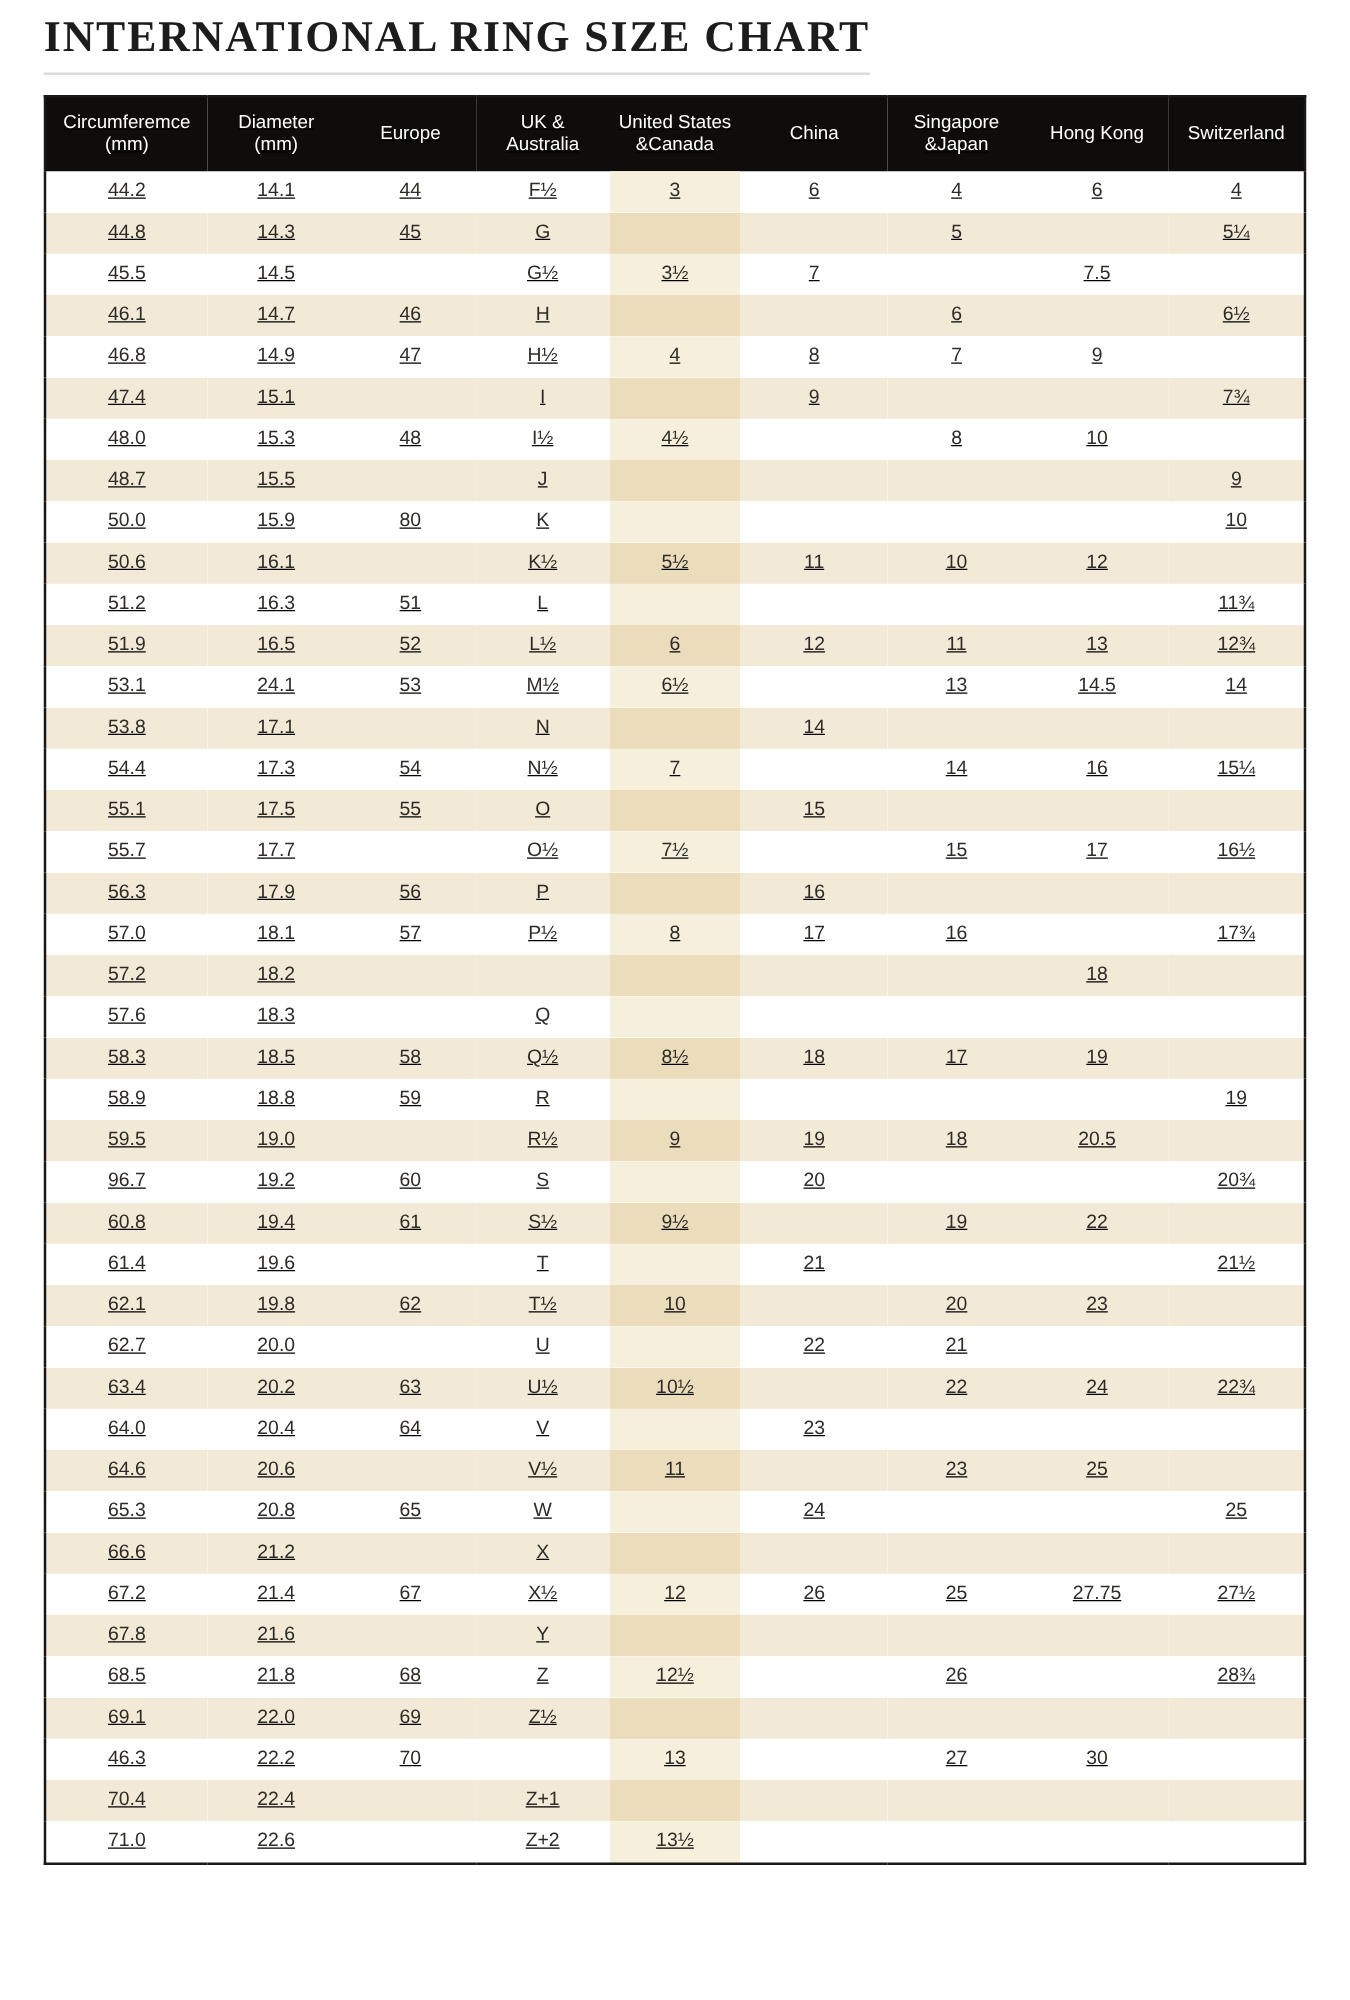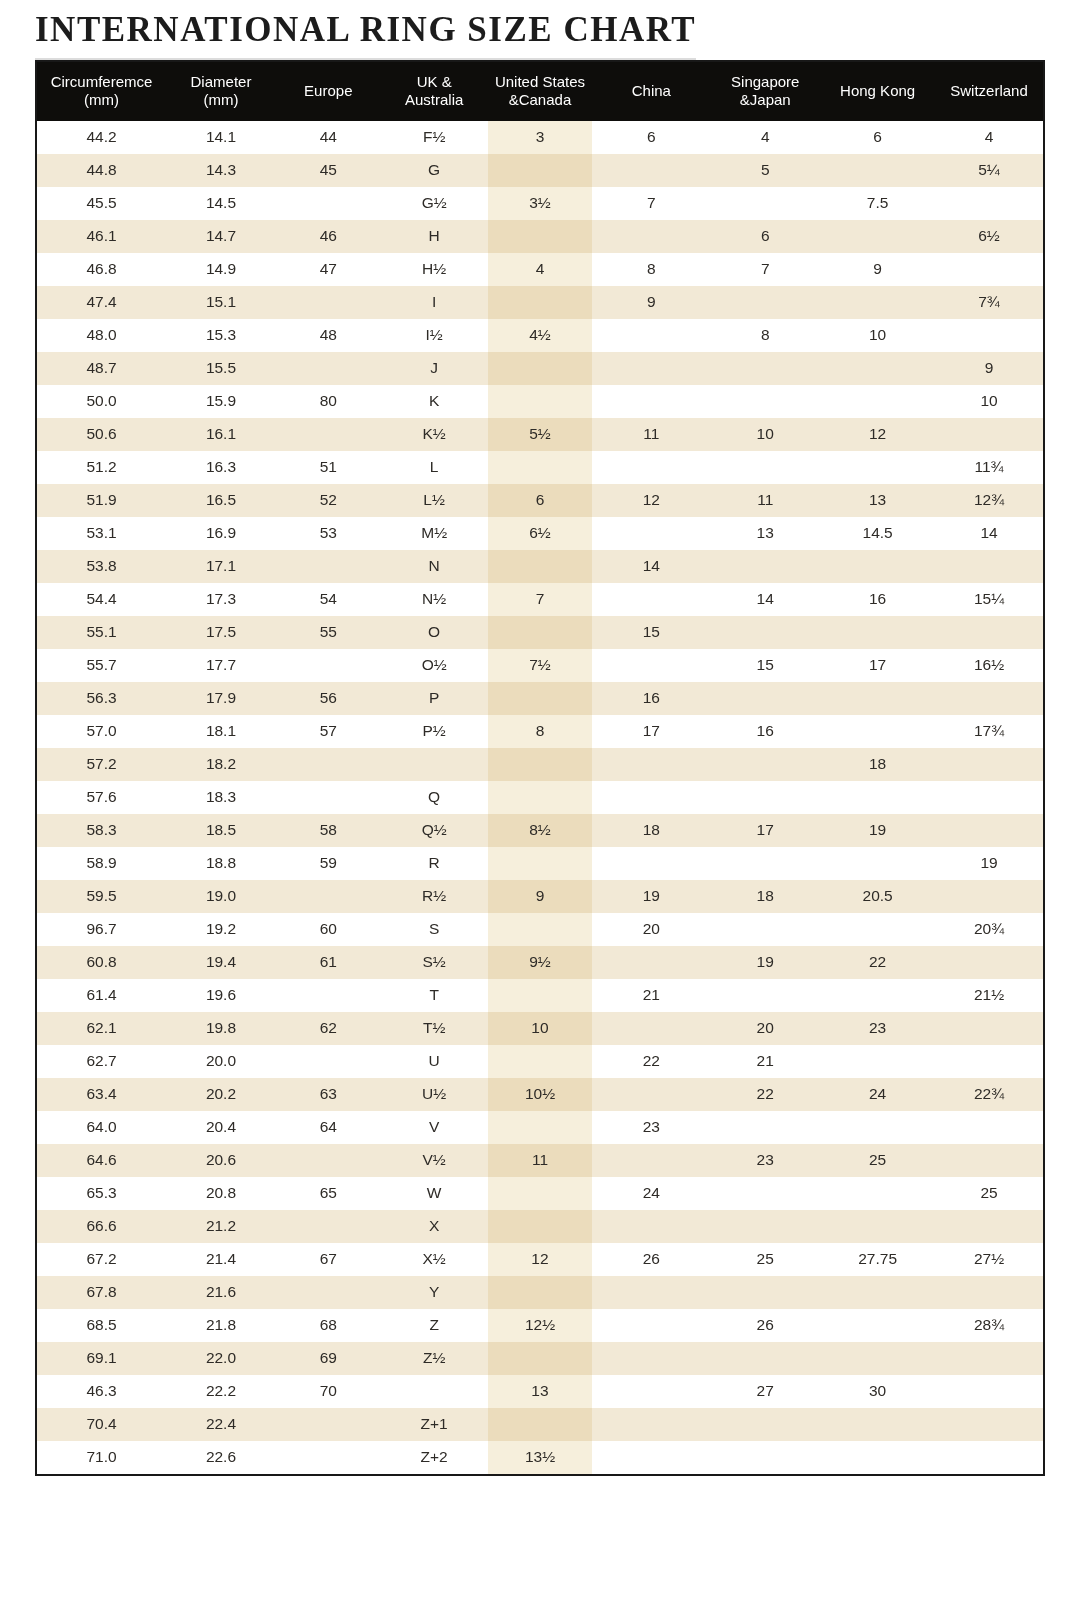--- a/index.html
+++ b/index.html
@@ -7,38 +7,39 @@
     padding: 0;
     background: #ffffff;
     font-family: "Liberation Sans", sans-serif;
   }
   .page {
     width: 1080px;
     height: 1600px;
     box-sizing: border-box;
     padding: 8px 35px 6px 35px;
     background: #ffffff;
+    text-decoration: underline;
   }
   .page-title {
     display: inline-block;
     margin: 4px 0 0 0;
     font-family: "Liberation Serif", serif;
     font-weight: 700;
     font-size: 35px;
     letter-spacing: 1.5px;
     color: var(--title-text, #1c1c1c);
     border-bottom: 2px solid #dcdcdc;
     padding-bottom: 9px;
     line-height: 1.05;
   }
   table.size-chart {
     width: 1010px;
     border-collapse: collapse;
     table-layout: fixed;
-    margin-top: 0;
+    margin-top: 16px;
     border: 2px solid var(--table-border, #181818);
   }
   table.size-chart thead th {
     background: var(--header-bg, #0e0d0b);
     color: var(--header-text, #ffffff);
     font-weight: 400;
     font-size: 15px;
     line-height: 1.25;
     height: 55px;
     white-space: pre-line;
@@ -232,21 +233,21 @@
           <td>52</td>
           <td>L½</td>
           <td>6</td>
           <td>12</td>
           <td>11</td>
           <td>13</td>
           <td>12¾</td>
         </tr>
         <tr>
           <td>53.1</td>
-          <td>16.9</td>
+          <td>24.1</td>
           <td>53</td>
           <td>M½</td>
           <td>6½</td>
           <td></td>
           <td>13</td>
           <td>14.5</td>
           <td>14</td>
         </tr>
         <tr>
           <td>53.8</td>

